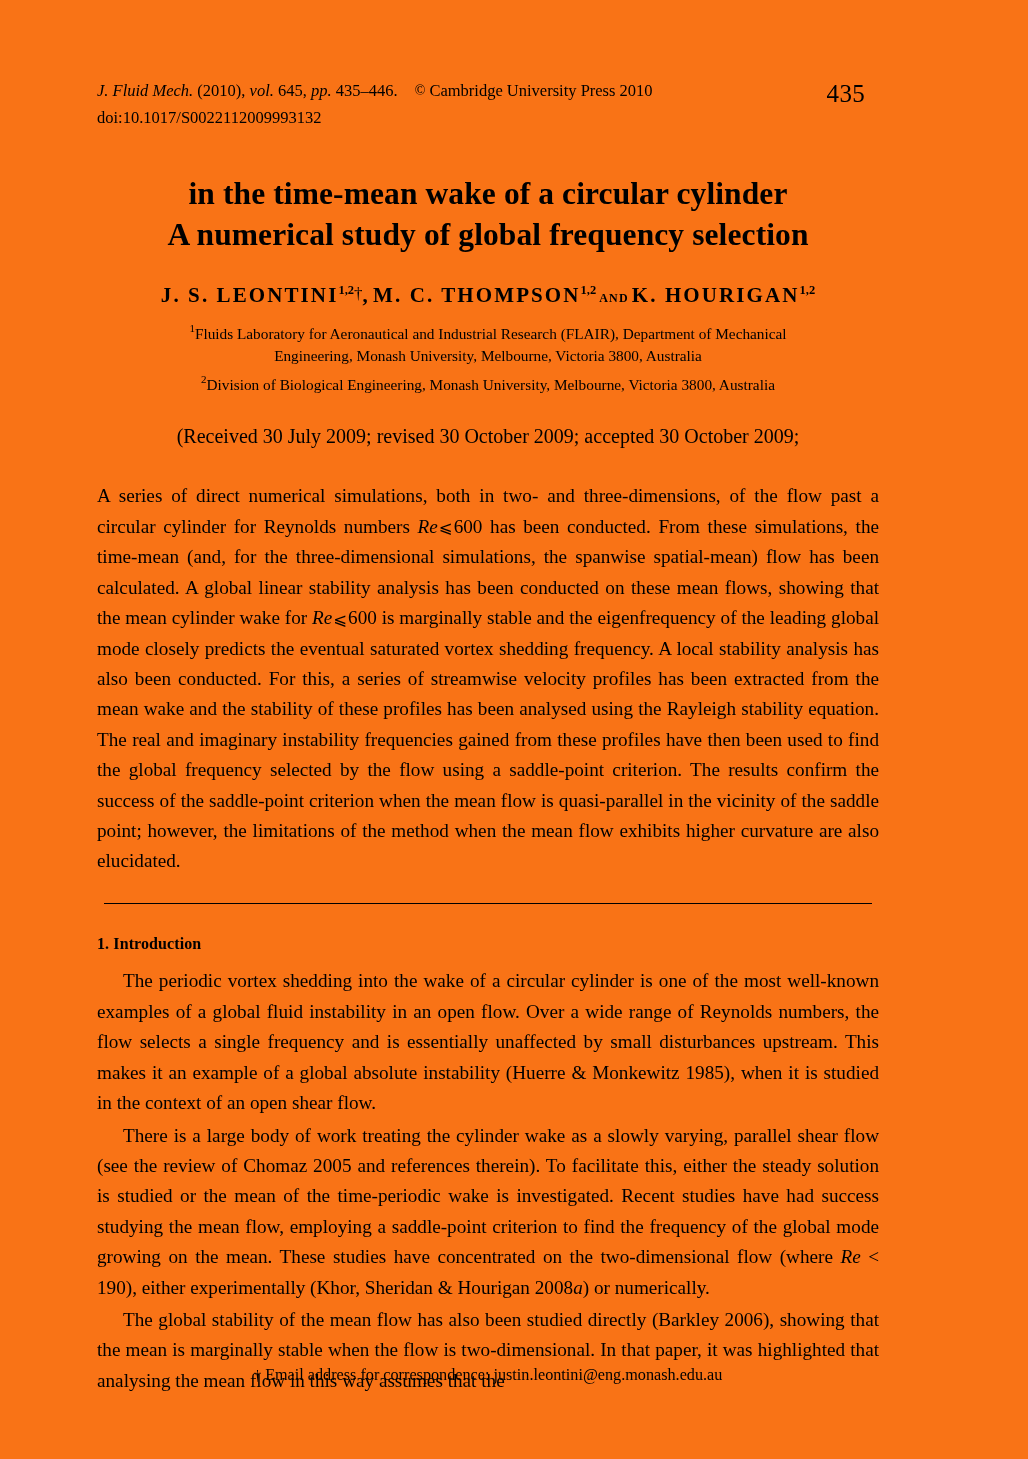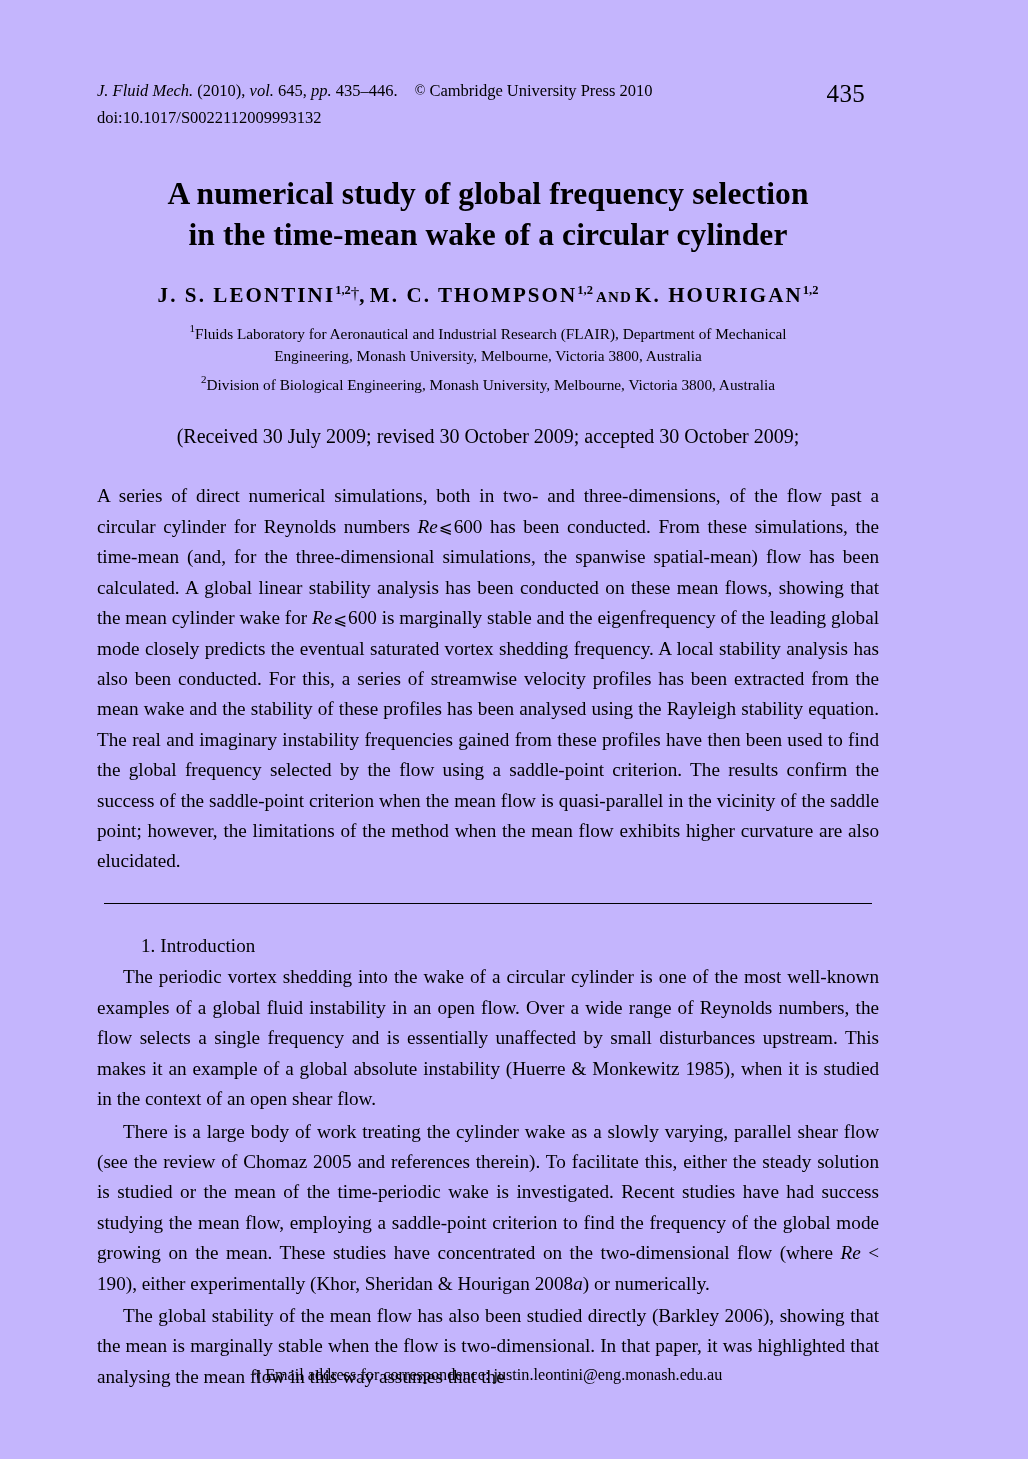--- a/index.html
+++ b/index.html
@@ -10,21 +10,21 @@
   }
   body {
     font-family: "Liberation Serif", "DejaVu Serif", serif;
     color: #000000;
     -webkit-font-smoothing: antialiased;
   }
   .page {
     position: relative;
     width: 1028px;
     height: 1459px;
-    background: #c4b5fd;
+    background: #f97316;
     overflow: hidden;
   }
   .content {
     position: absolute;
     left: 97px;
     top: 78px;
     width: 782px;
   }
 
   
@@ -78,21 +78,21 @@
     vertical-align: 0.62em;
     letter-spacing: 0;
     font-weight: bold;
   }
   .authors .dag {
     font-size: 17px;
     vertical-align: 0.15em;
     font-weight: normal;
   }
   .authors .andw {
-    font-size: 15px;
+    font-size: 12px;
     letter-spacing: 1.2px;
     padding: 0 3px;
   }
 
   
   .affils {
     margin-top: 13px;
     text-align: center;
     font-size: 15.3px;
     line-height: 1.45;
@@ -133,35 +133,34 @@
   .rule {
     margin: 26px auto 0 auto;
     width: 768px;
     height: 1.5px;
     background: #000000;
   }
 
   
   .sec-head {
     margin-top: 31px;
-    font-size: 19px;
-    font-weight: normal;
+    font-size: 16px;
+    font-weight: bold;
     letter-spacing: 0.1px;
-    margin-left: 44px;
   }
   .body-par {
     font-size: 19.2px;
     line-height: 1.585;
     text-align: justify;
     text-align-last: left;
     text-indent: 26px;
     margin-top: 2px;
     hyphens: none;
   }
-  .body-par.first { margin-top: 5px; }
+  .body-par.first { margin-top: 13px; }
   .body-par .it { font-style: italic; }
 
   
   .footnote {
     position: absolute;
     left: 97px;
     top: 1337px;
     width: 782px;
     text-align: center;
     font-size: 16.2px;
@@ -179,22 +178,22 @@
 
   <div class="content">
 
     <div class="runhead">
       <div class="line1"><span class="jname">J. Fluid Mech.</span> <span>(2010),</span> <span class="vol">vol.</span> <span>645,</span> <span class="pp">pp.</span> <span>435–446.</span><span class="copy"><span class="copyglyph">©</span> <span>Cambridge University Press 2010</span></span></div>
       <div class="line2">doi:10.1017/S0022112009993132</div>
       <div class="pageno">435</div>
     </div>
 
     <div class="title">
+      <div>in the time-mean wake of a circular cylinder</div>
       <div>A numerical study of global frequency selection</div>
-      <div>in the time-mean wake of a circular cylinder</div>
     </div>
 
     <div class="authors"><span class="nm">J. S. LEONTINI</span><span class="sup">1,2</span><span class="dag">†</span><span>, </span><span class="nm">M. C. THOMPSON</span><span class="sup">1,2</span><span class="andw">AND</span><span class="nm">K. HOURIGAN</span><span class="sup">1,2</span></div>
 
     <div class="affils">
       <div class="aff">
         <div><span class="sup">1</span><span>Fluids Laboratory for Aeronautical and Industrial Research (FLAIR), Department of Mechanical</span></div>
         <div>Engineering, Monash University, Melbourne, Victoria 3800, Australia</div>
       </div>
       <div class="aff aff2">

